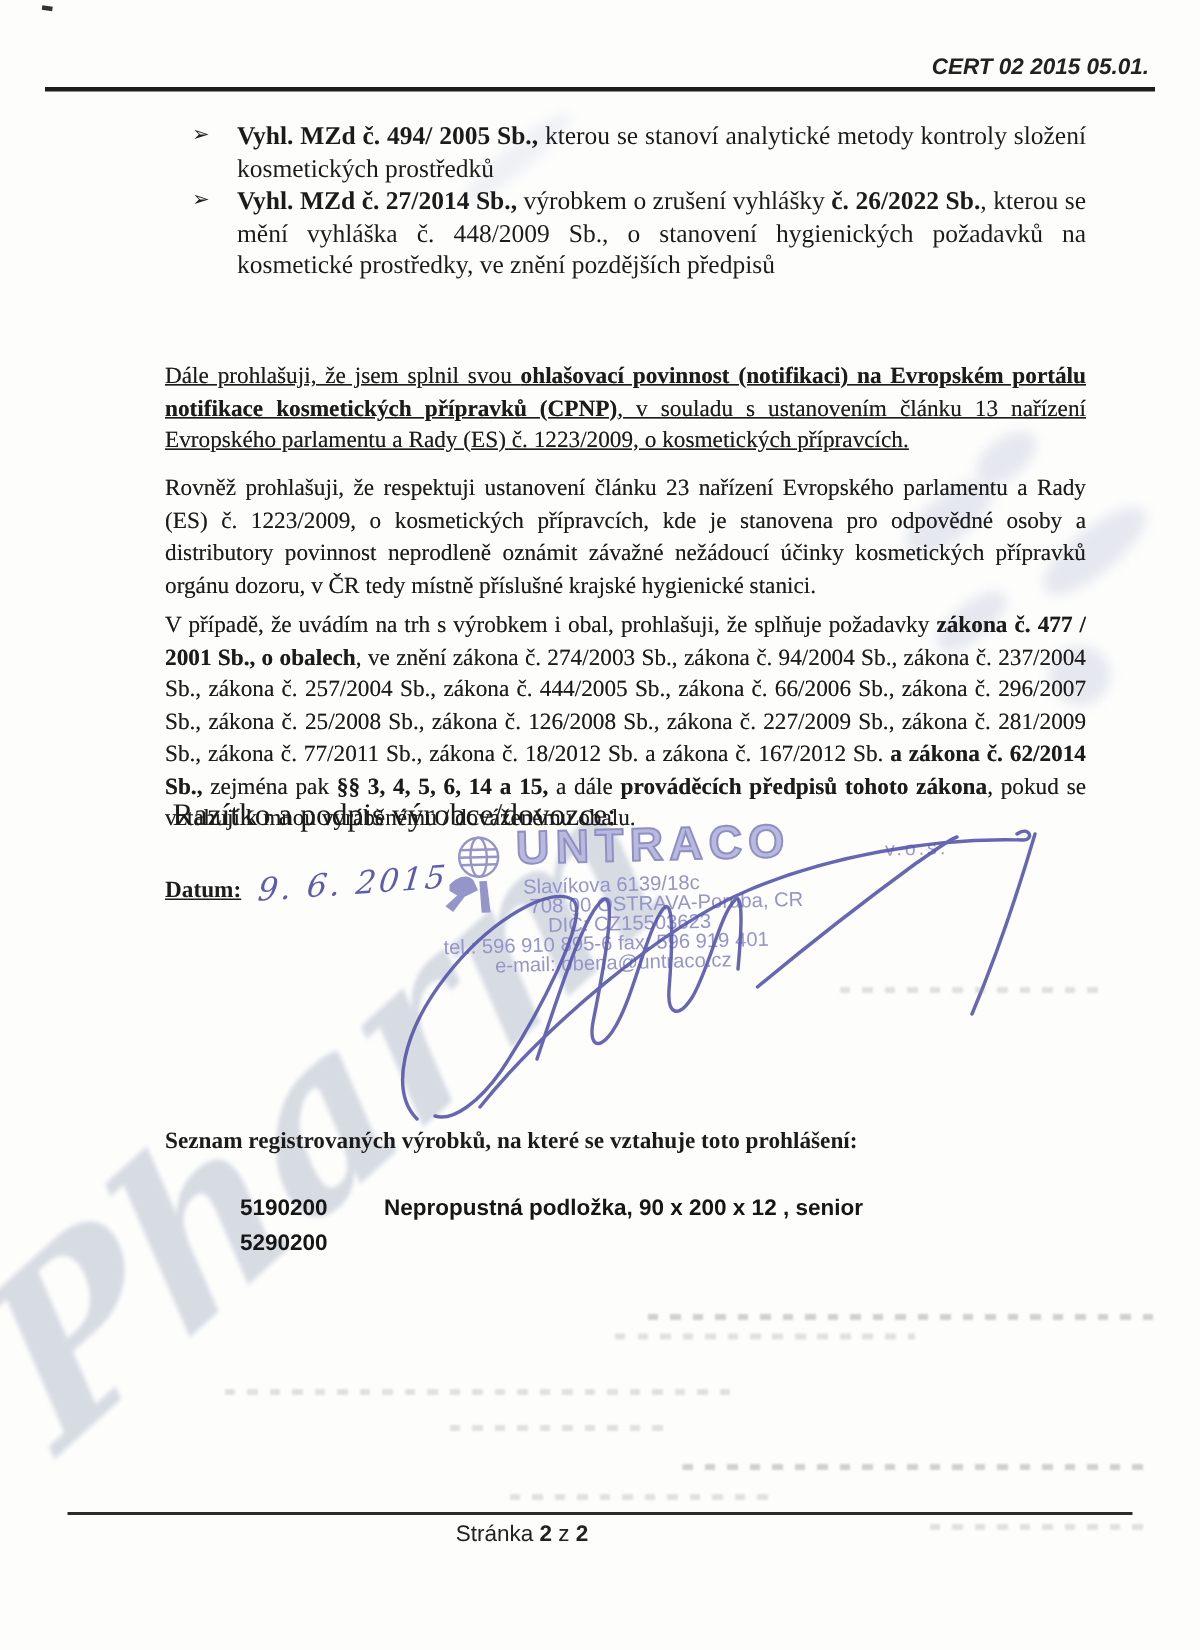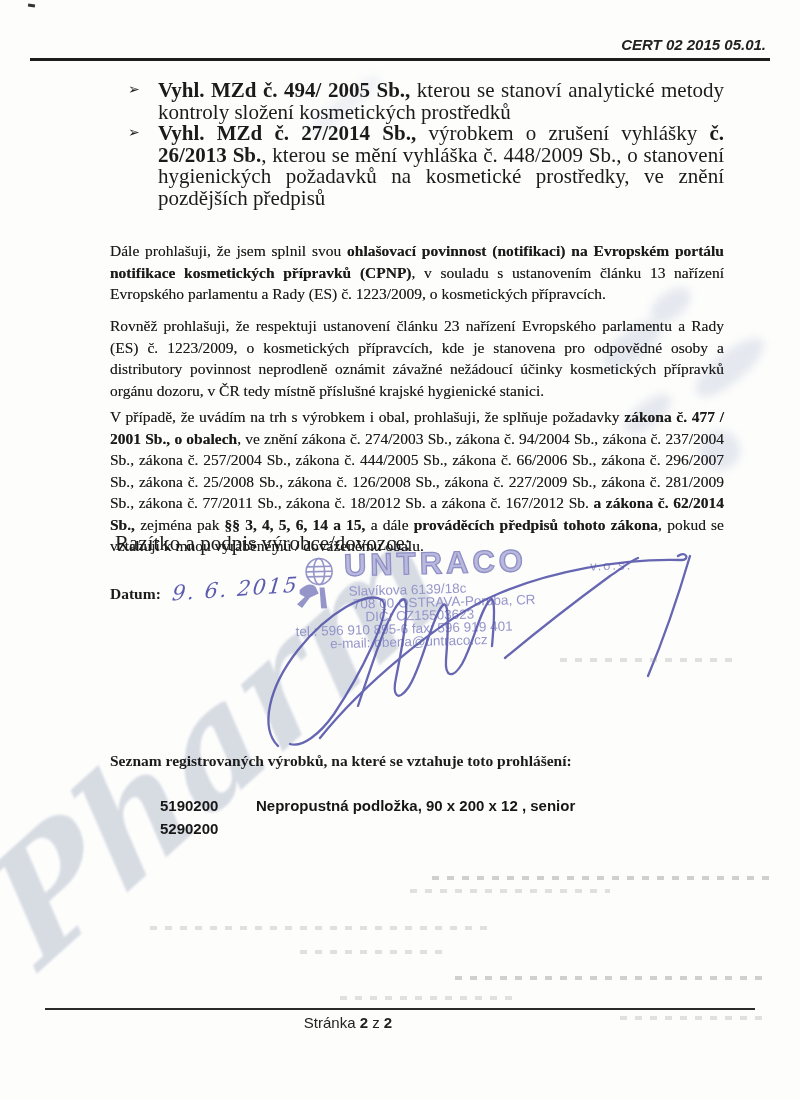--- a/index.html
+++ b/index.html
@@ -7,33 +7,33 @@
        font-family:"Liberation Serif",serif;color:#1b1b1b;}
   .abs{position:absolute;}
   
   .doc-code{top:36px;right:34px;font-family:"Liberation Sans",sans-serif;
             font-style:italic;font-weight:bold;font-size:15px;color:#222;}
   .head-rule{top:58px;left:30px;width:740px;height:3px;background:#1d1d1d;}
   .corner-speck{top:4px;left:28px;width:7px;height:3px;background:#333;transform:rotate(8deg);}
   
   .bullet-row{left:128px;width:596px;display:flex;}
   .bullet-glyph{width:30px;flex:0 0 30px;font-size:14px;color:#222;padding-top:1px;}
-  .bullet-text{flex:1;font-size:21px;line-height:21.5px;text-align:justify;}
+  .bullet-text{flex:1;font-size:17px;line-height:21.5px;text-align:justify;}
   .b1{top:80px;}
   .b2{top:123px;}
   
   .para{left:110px;width:614px;font-size:15.5px;line-height:21.5px;text-align:justify;
         text-shadow:0 0 .4px rgba(20,20,20,.55);}
-  .p1{top:240px;}
+  .p1{top:240px;text-decoration:underline;}
   .p2{top:315px;}
   .p3{top:406px;}
   b{font-weight:bold;}
   
   .stamp-label{top:531px;left:115px;font-size:21px;font-weight:normal;}
-  .date-label{top:585px;left:110px;font-size:15.5px;font-weight:bold;}
+  .date-label{top:585px;left:110px;font-size:15.5px;font-weight:bold;text-decoration:underline;}
   .date-value{top:577px;left:172px;font-size:21px;color:#5c5cae;
               font-style:italic;transform:rotate(-4deg) skewX(-10deg);
               font-family:"DejaVu Serif",serif;letter-spacing:2px;}
   .stamp{top:548px;left:293px;width:400px;height:110px;transform:rotate(-1.5deg);}
   .stamp *{font-family:"Liberation Sans",sans-serif;}
   .stamp-company{position:absolute;left:52px;top:-4px;font-size:31px;font-weight:bold;
                  letter-spacing:4px;color:#b9b9dd;-webkit-text-stroke:1.3px #8f8fc6;}
   .stamp-vos{position:absolute;left:298px;top:13px;font-size:13px;color:#9a9acb;letter-spacing:2px;}
   .stamp-line{position:absolute;font-size:13.5px;color:#9595ca;white-space:nowrap;}
   .sl1{left:56px;top:32px;}
@@ -82,21 +82,21 @@
 <div class="abs corner-speck"></div>
 <div class="abs doc-code">CERT 02 2015 05.01.</div>
 <div class="abs head-rule"></div>
 
 <div class="abs bullet-row b1">
   <span class="bullet-glyph">➢</span>
   <span class="bullet-text"><b>Vyhl. MZd č. 494/ 2005 Sb.,</b><span> kterou se stanoví analytické metody kontroly složení kosmetických prostředků</span></span>
 </div>
 <div class="abs bullet-row b2">
   <span class="bullet-glyph">➢</span>
-  <span class="bullet-text"><b>Vyhl. MZd č. 27/2014 Sb.,</b><span> výrobkem o zrušení vyhlášky </span><b>č. 26/2013 Sb.</b><span>, kterou se mění vyhláška č. 448/2009 Sb., o stanovení hygienických požadavků na kosmetické prostředky, ve znění pozdějších předpisů</span></span>
+  <span class="bullet-text"><b>Vyhl. MZd č. 27/2014 Sb.,</b><span> výrobkem o zrušení vyhlášky </span><b>č. 26/2022 Sb.</b><span>, kterou se mění vyhláška č. 448/2009 Sb., o stanovení hygienických požadavků na kosmetické prostředky, ve znění pozdějších předpisů</span></span>
 </div>
 
 <div class="abs para p1"><span>Dále prohlašuji, že jsem splnil svou </span><b>ohlašovací povinnost (notifikaci) na Evropském portálu notifikace kosmetických přípravků (CPNP)</b><span>, v souladu s ustanovením článku 13 nařízení Evropského parlamentu a Rady (ES) č. 1223/2009, o kosmetických přípravcích.</span></div>
 
 <div class="abs para p2"><span>Rovněž prohlašuji, že respektuji ustanovení článku 23 nařízení Evropského parlamentu a Rady (ES) č. 1223/2009, o kosmetických přípravcích, kde je stanovena pro odpovědné osoby a distributory povinnost neprodleně oznámit závažné nežádoucí účinky kosmetických přípravků orgánu dozoru, v ČR tedy místně příslušné krajské hygienické stanici.</span></div>
 
 <div class="abs para p3"><span>V případě, že uvádím na trh s výrobkem i obal, prohlašuji, že splňuje požadavky </span><b>zákona č. 477 / 2001 Sb., o obalech</b><span>, ve znění zákona č. 274/2003 Sb., zákona č. 94/2004 Sb., zákona č. 237/2004 Sb., zákona č. 257/2004 Sb., zákona č. 444/2005 Sb., zákona č. 66/2006 Sb., zákona č. 296/2007 Sb., zákona č. 25/2008 Sb., zákona č. 126/2008 Sb., zákona č. 227/2009 Sb., zákona č. 281/2009 Sb., zákona č. 77/2011 Sb., zákona č. 18/2012 Sb. a zákona č. 167/2012 Sb. </span><b>a zákona č. 62/2014 Sb.,</b><span> zejména pak </span><b>§§ 3, 4, 5, 6, 14 a 15,</b><span> a dále </span><b>prováděcích předpisů tohoto zákona</b><span>, pokud se vztahují k mnou vyráběnému / dováženému obalu.</span></div>
 
 <div class="abs stamp-label">Razítko a podpis výrobce/dovozce:</div>
 <div class="abs date-label">Datum:</div>

